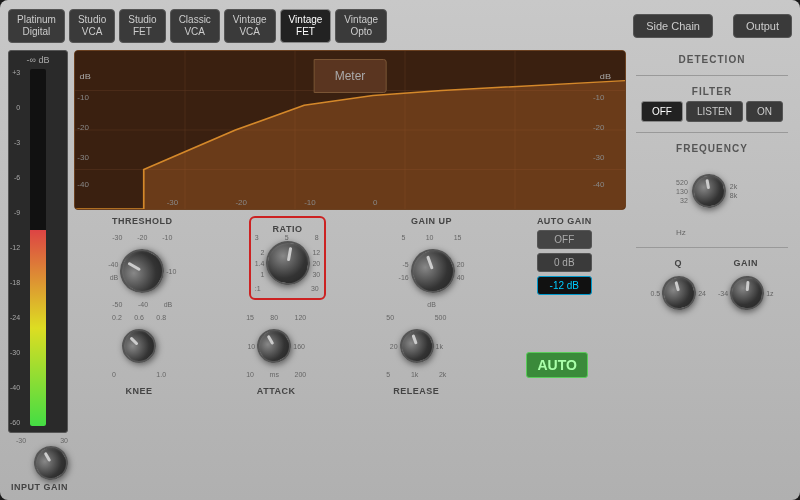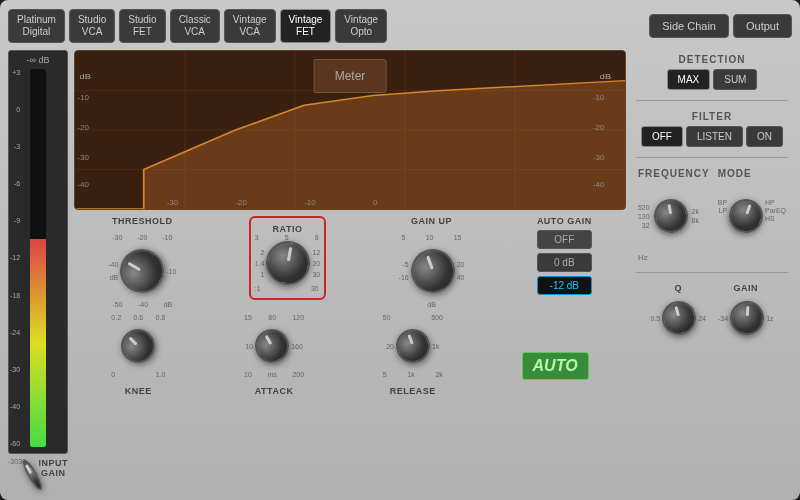--- a/index.html
+++ b/index.html
@@ -48,21 +48,21 @@
     }
 
     .preset-btn.active {
       background: #222;
       color: #fff;
       border-color: #888;
     }
 
     .top-right-buttons {
       display: flex;
-      gap: 4px;
+      gap: 20px;
     }
 
     .top-right-btn {
       background: #3a3a3a;
       color: #ccc;
       border: 1px solid #555;
       border-radius: 4px;
       padding: 5px 12px;
       font-size: 11px;
       cursor: pointer;
@@ -96,22 +96,22 @@
     }
 
     .meter-label-top {
       color: #aaa;
       font-size: 9px;
       margin-bottom: 2px;
     }
 
     .input-gain-knob-area {
       display: flex;
-      flex-direction: row;
-      align-items: flex-start;
+      flex-direction: column;
+      align-items: flex-end;
       gap: 2px;
     }
 
     
     .center-panel {
       flex: 1;
       display: flex;
       flex-direction: column;
       gap: 6px;
     }
@@ -351,26 +351,25 @@
       width: 100%;
       margin: 2px 0;
     }
 
     .auto-btn-large {
       background: #3a8a3a;
       color: #aaffaa;
       border: 1px solid #5acc5a;
       border-radius: 3px;
       padding: 4px 10px;
-      font-size: 16px;
+      font-size: 14px;
       font-weight: bold;
       cursor: pointer;
       min-width: 46px;
       text-align: center;
-      font-style: italic;
     }
   </style>
 </head>
 <body>
 
 <div class="plugin-container">
 
   <div class="top-bar">
     <div class="preset-buttons">
       <button class="preset-btn">Platinum<br>Digital</button>
@@ -603,24 +602,20 @@
           <div style="height:30px;"></div>
           <button class="auto-btn-large">AUTO</button>
         </div>
       </div>
     </div>
 
     <div class="right-panel">
 
       <div class="right-section">
         <div class="section-title">DETECTION</div>
-        <div class="btn-row">
-          <button class="dark-btn active">MAX</button>
-          <button class="dark-btn">SUM</button>
-        </div>
       </div>
 
       <div class="section-divider"></div>
 
       <div class="right-section">
         <div class="section-title">FILTER</div>
         <div class="btn-row">
           <button class="dark-btn active">OFF</button>
           <button class="dark-btn">LISTEN</button>
           <button class="dark-btn">ON</button>
@@ -641,35 +636,20 @@
               </div>
               <div class="knob knob-small" style="transform:rotate(-10deg);"></div>
               <div style="display:flex;flex-direction:column;font-size:7px;color:#666;gap:2px;">
                 <span>2k</span>
                 <span>8k</span>
               </div>
             </div>
             <div class="sub-label">Hz</div>
           </div>
 
-          <div class="mode-group">
-            <div class="section-title">MODE</div>
-            <div style="display:flex;gap:2px;">
-              <div style="display:flex;flex-direction:column;font-size:7px;color:#666;gap:1px;text-align:right;">
-                <span>BP</span>
-                <span>LP</span>
-              </div>
-              <div class="knob knob-small" style="transform:rotate(20deg);"></div>
-              <div style="display:flex;flex-direction:column;font-size:7px;color:#666;gap:1px;">
-                <span>HP</span>
-                <span>ParEQ</span>
-                <span>HS</span>
-              </div>
-            </div>
-          </div>
         </div>
       </div>
 
       <div class="section-divider"></div>
 
       <div class="q-gain-row">
         <div class="control-group">
           <div class="control-label">Q</div>
           <div style="display:flex;gap:2px;align-items:center;">
             <div style="font-size:7px;color:#666;">0.5</div>

